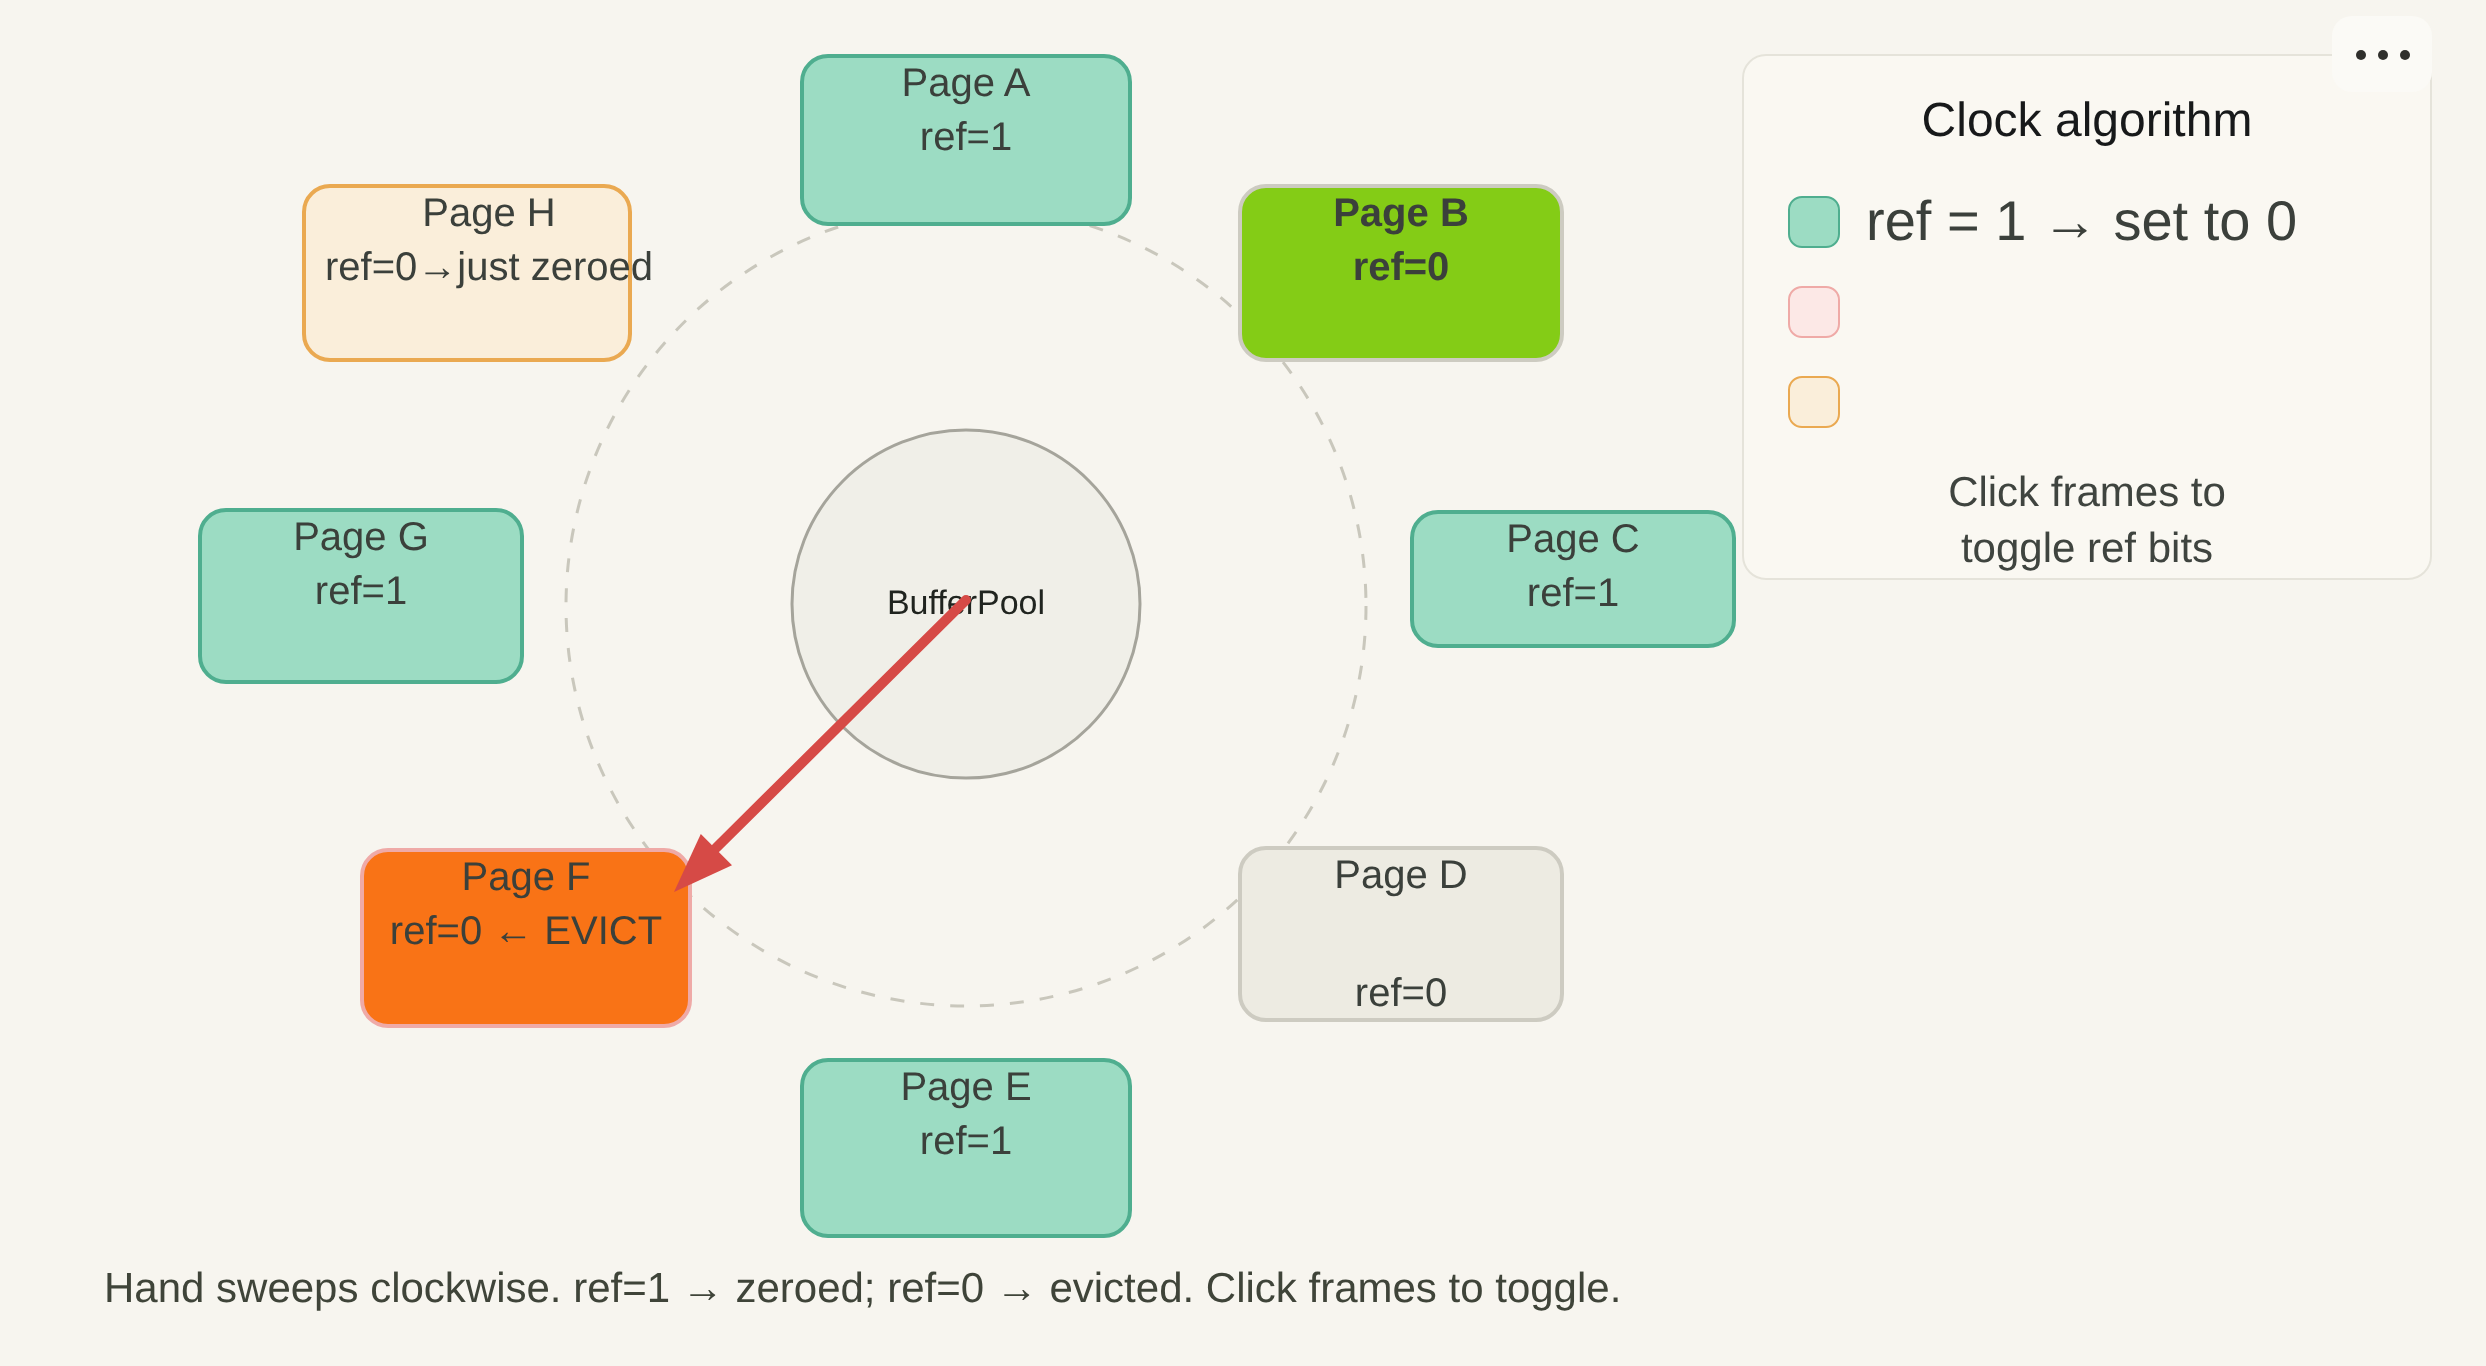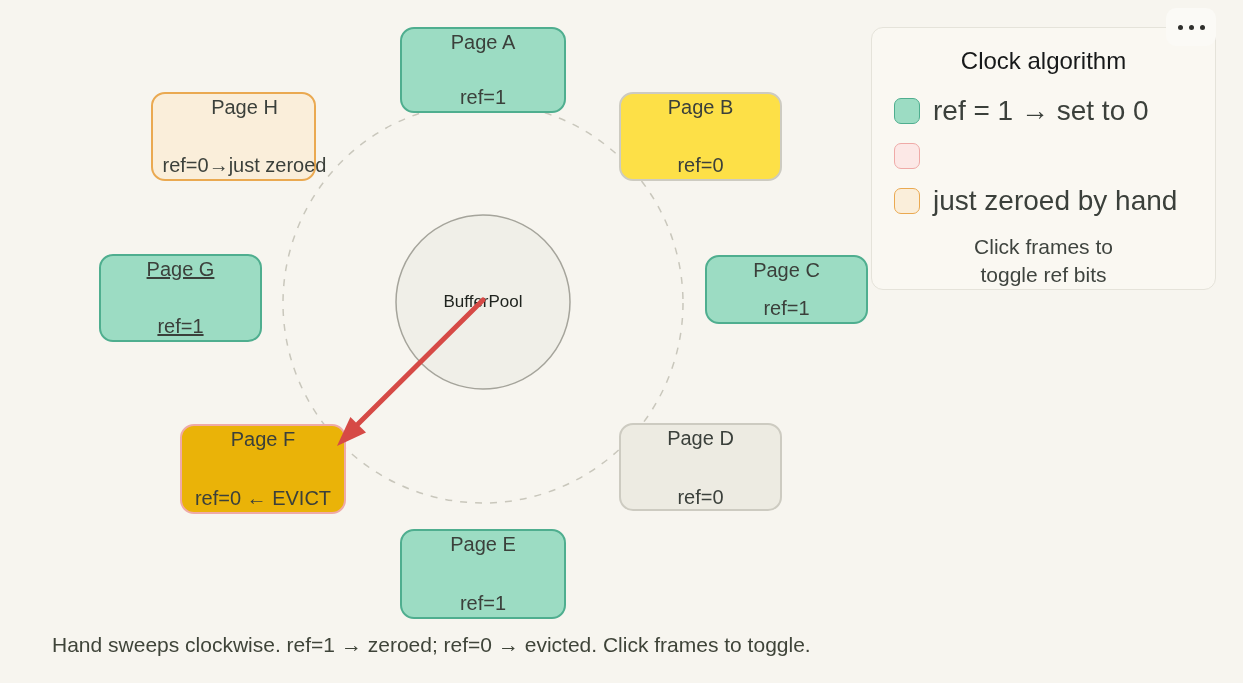--- a/index.html
+++ b/index.html
@@ -20,21 +20,21 @@
   .hub-label{
     position:absolute;left:396px;top:215px;width:174px;height:174px;
     z-index:2;display:flex;flex-direction:row;align-items:center;justify-content:center;
     font-size:17px;line-height:30px;color:#20241f;
   }
 
   .page-box{
     position:absolute;z-index:4;
     box-sizing:border-box;
     border:2px solid transparent;border-radius:14px;
-    display:flex;flex-direction:column;align-items:center;justify-content:space-between;
+    display:flex;flex-direction:column;align-items:center;justify-content:flex-start;
     font-size:20px;line-height:27px;color:#3b403b;
     cursor:pointer;
   }
   .page-box span{white-space:nowrap;}
   .pos-a{left:400px;top:27px;width:166px;height:86px;}
   .pos-b{left:619px;top:92px;width:163px;height:89px;}
   .pos-c{left:705px;top:255px;width:163px;height:69px;}
   .pos-d{left:619px;top:423px;width:163px;height:88px;}
   .pos-e{left:400px;top:529px;width:166px;height:90px;}
   .pos-f{left:180px;top:424px;width:166px;height:90px;}
@@ -90,41 +90,41 @@
 
   <div class="hub-label">
     <span>Buffer</span>
     <span>Pool</span>
   </div>
 
   <div class="page-box pos-a" style="background: rgb(156, 220, 195); border-color: rgb(79, 174, 143);">
     <span>Page A</span>
     <span>ref=1</span>
   </div>
-  <div class="page-box pos-b" style="background: #fde047; border-color: rgb(205, 203, 193);">
+  <div class="page-box pos-b" style="background: #84cc16; border-color: rgb(205, 203, 193); font-weight: bold;">
     <span>Page B</span>
     <span>ref=0</span>
   </div>
   <div class="page-box pos-c" style="background: rgb(156, 220, 195); border-color: rgb(79, 174, 143);">
     <span>Page C</span>
     <span>ref=1</span>
   </div>
   <div class="page-box pos-d" style="background: rgb(237, 235, 226); border-color: rgb(205, 203, 193); gap: 32px;">
     <span>Page D</span>
     <span>ref=0</span>
   </div>
   <div class="page-box pos-e" style="background: rgb(156, 220, 195); border-color: rgb(79, 174, 143);">
     <span>Page E</span>
     <span>ref=1</span>
   </div>
-  <div class="page-box pos-f" style="background: #eab308; border-color: rgb(239, 170, 167);">
+  <div class="page-box pos-f" style="background: #f97316; border-color: rgb(239, 170, 167);">
     <span>Page F</span>
     <span>ref=0 ← EVICT</span>
   </div>
-  <div class="page-box pos-g" style="background: rgb(156, 220, 195); border-color: rgb(79, 174, 143); text-decoration: underline;">
+  <div class="page-box pos-g" style="background: rgb(156, 220, 195); border-color: rgb(79, 174, 143);">
     <span>Page G</span>
     <span>ref=1</span>
   </div>
   <div class="page-box pos-h" style="background: rgb(250, 238, 218); border-color: rgb(234, 169, 81);">
     <span>Page H</span>
     <span>ref=0→just zeroed</span>
   </div>
 
   <svg class="layer hand-layer hand-svg" width="1243" height="683" style="color:#d64a46;">
     <line x1="483" y1="300" x2="358" y2="424" stroke="currentColor" stroke-width="5" stroke-linecap="round"></line>
@@ -136,21 +136,20 @@
     <div class="legend-rows">
       <div class="legend-row">
         <span class="swatch" style="background: rgb(156, 220, 195); border-color: rgb(79, 174, 143);"></span>
         <span class="legend-label">ref = 1 → set to 0</span>
       </div>
       <div class="legend-row">
         <span class="swatch" style="background: rgb(252, 232, 230); border-color: rgb(239, 170, 167);"></span>
       </div>
       <div class="legend-row">
         <span class="swatch" style="background: rgb(250, 238, 218); border-color: rgb(234, 169, 81);"></span>
-        <span class="legend-label">just zeroed by hand</span>
       </div>
     </div>
     <div class="legend-note">
       <div>Click frames to</div>
       <div>toggle ref bits</div>
     </div>
   </div>
 
   <button class="more-btn" title="More options">
     <span class="dot"></span>

